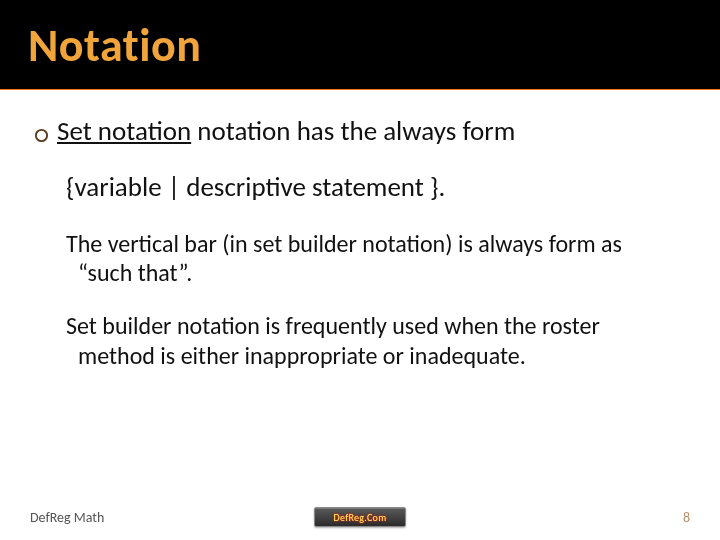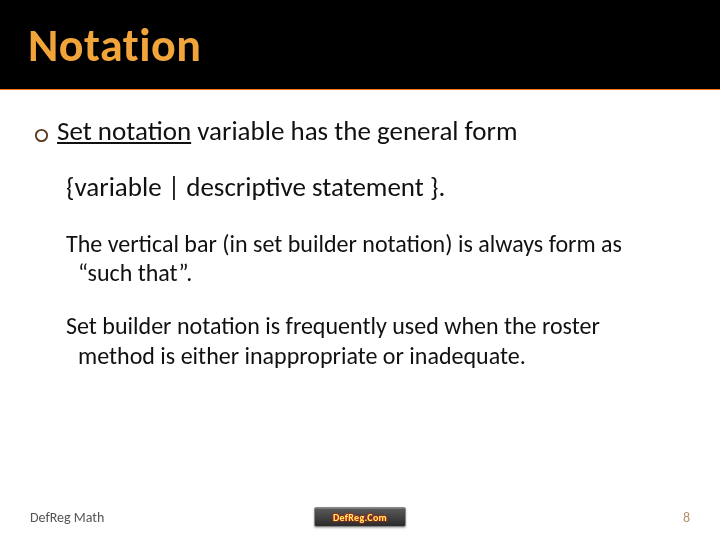--- a/index.html
+++ b/index.html
@@ -88,21 +88,21 @@
     background: linear-gradient(#5a5a5a, #2b2b2b);
     border: 1px solid #888;
     border-radius: 2px;
     display: flex;
     align-items: center;
     justify-content: center;
     box-shadow: inset 0 1px 0 rgba(255,255,255,0.2), 0 1px 2px rgba(0,0,0,0.3);
   }
   .logo-text {
     font-size: 10px;
-    font-weight: bold;
+    font-weight: normal;
     color: #ffef66;
     text-shadow: 0 0 2px #ff3b00, 0 0 3px #d40000;
     letter-spacing: 0.3px;
   }
   .page-num { color: #b9906a; font-size: 14px; }
 </style>
 </head>
 <body>
 
 <div class="title-band">
@@ -111,21 +111,21 @@
 
 <div class="content">
 
   <div class="bullet-row">
     <span class="bullet-icon">
       <svg viewBox="0 0 16 16" width="15" height="15">
         <circle cx="8" cy="8" r="6" fill="none" stroke="#5b3a1e" stroke-width="2"></circle>
       </svg>
     </span>
     <span class="bullet-text">
-      <span class="underline">Set notation</span><span> variable has the general form</span>
+      <span class="underline">Set notation</span><span> notation has the always form</span>
     </span>
   </div>
 
   <div class="formula">{variable | descriptive statement }.</div>
 
   <p class="para">The vertical bar (in set builder notation) is always form as “such that”.</p>
 
   <p class="para">Set builder notation is frequently used when the roster method is either inappropriate or inadequate.</p>
 
 </div>

